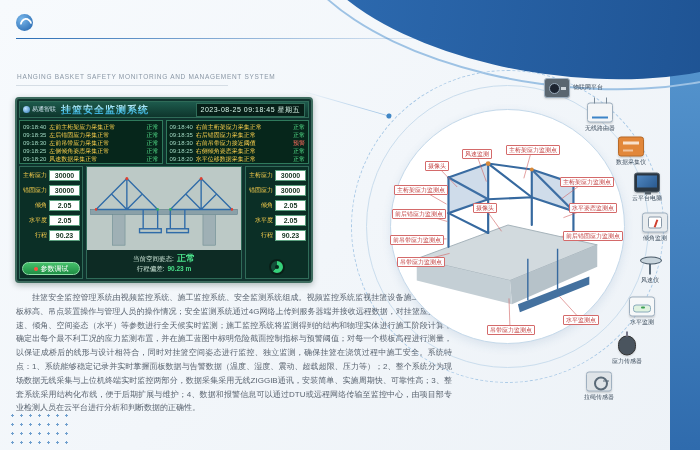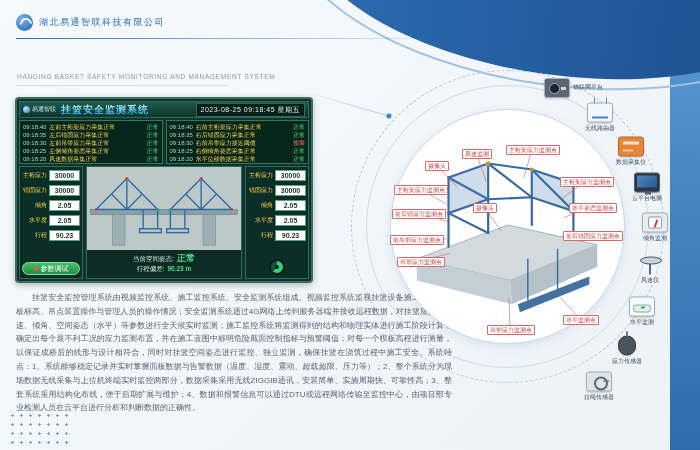--- a/index.html
+++ b/index.html
@@ -143,21 +143,20 @@
   <div class="right-band"></div>
   <div class="swoosh-border"></div>
   <div class="swoosh"></div>
   <div class="arc-devices"></div>
   <div class="arc-outer"></div>
   <div class="dot-grid"></div>
   <div class="connector"></div>
 
   <div class="hdr">
     <div class="logo"></div>
-    <div class="company">湖北易通智联科技有限公司</div>
   </div>
   <div class="hdr-line"></div>
   <div class="subtitle">HANGING BASKET SAFETY MONITORING AND MANAGEMENT SYSTEM</div>
   <div class="sub-line"></div>
 
   <div class="monitor">
     <div class="m-titlebar">
       <span class="m-logo">易通智联</span>
       <span class="m-title">挂篮安全监测系统</span>
       <span class="m-datetime">2023-08-25 09:18:45 星期五</span>

